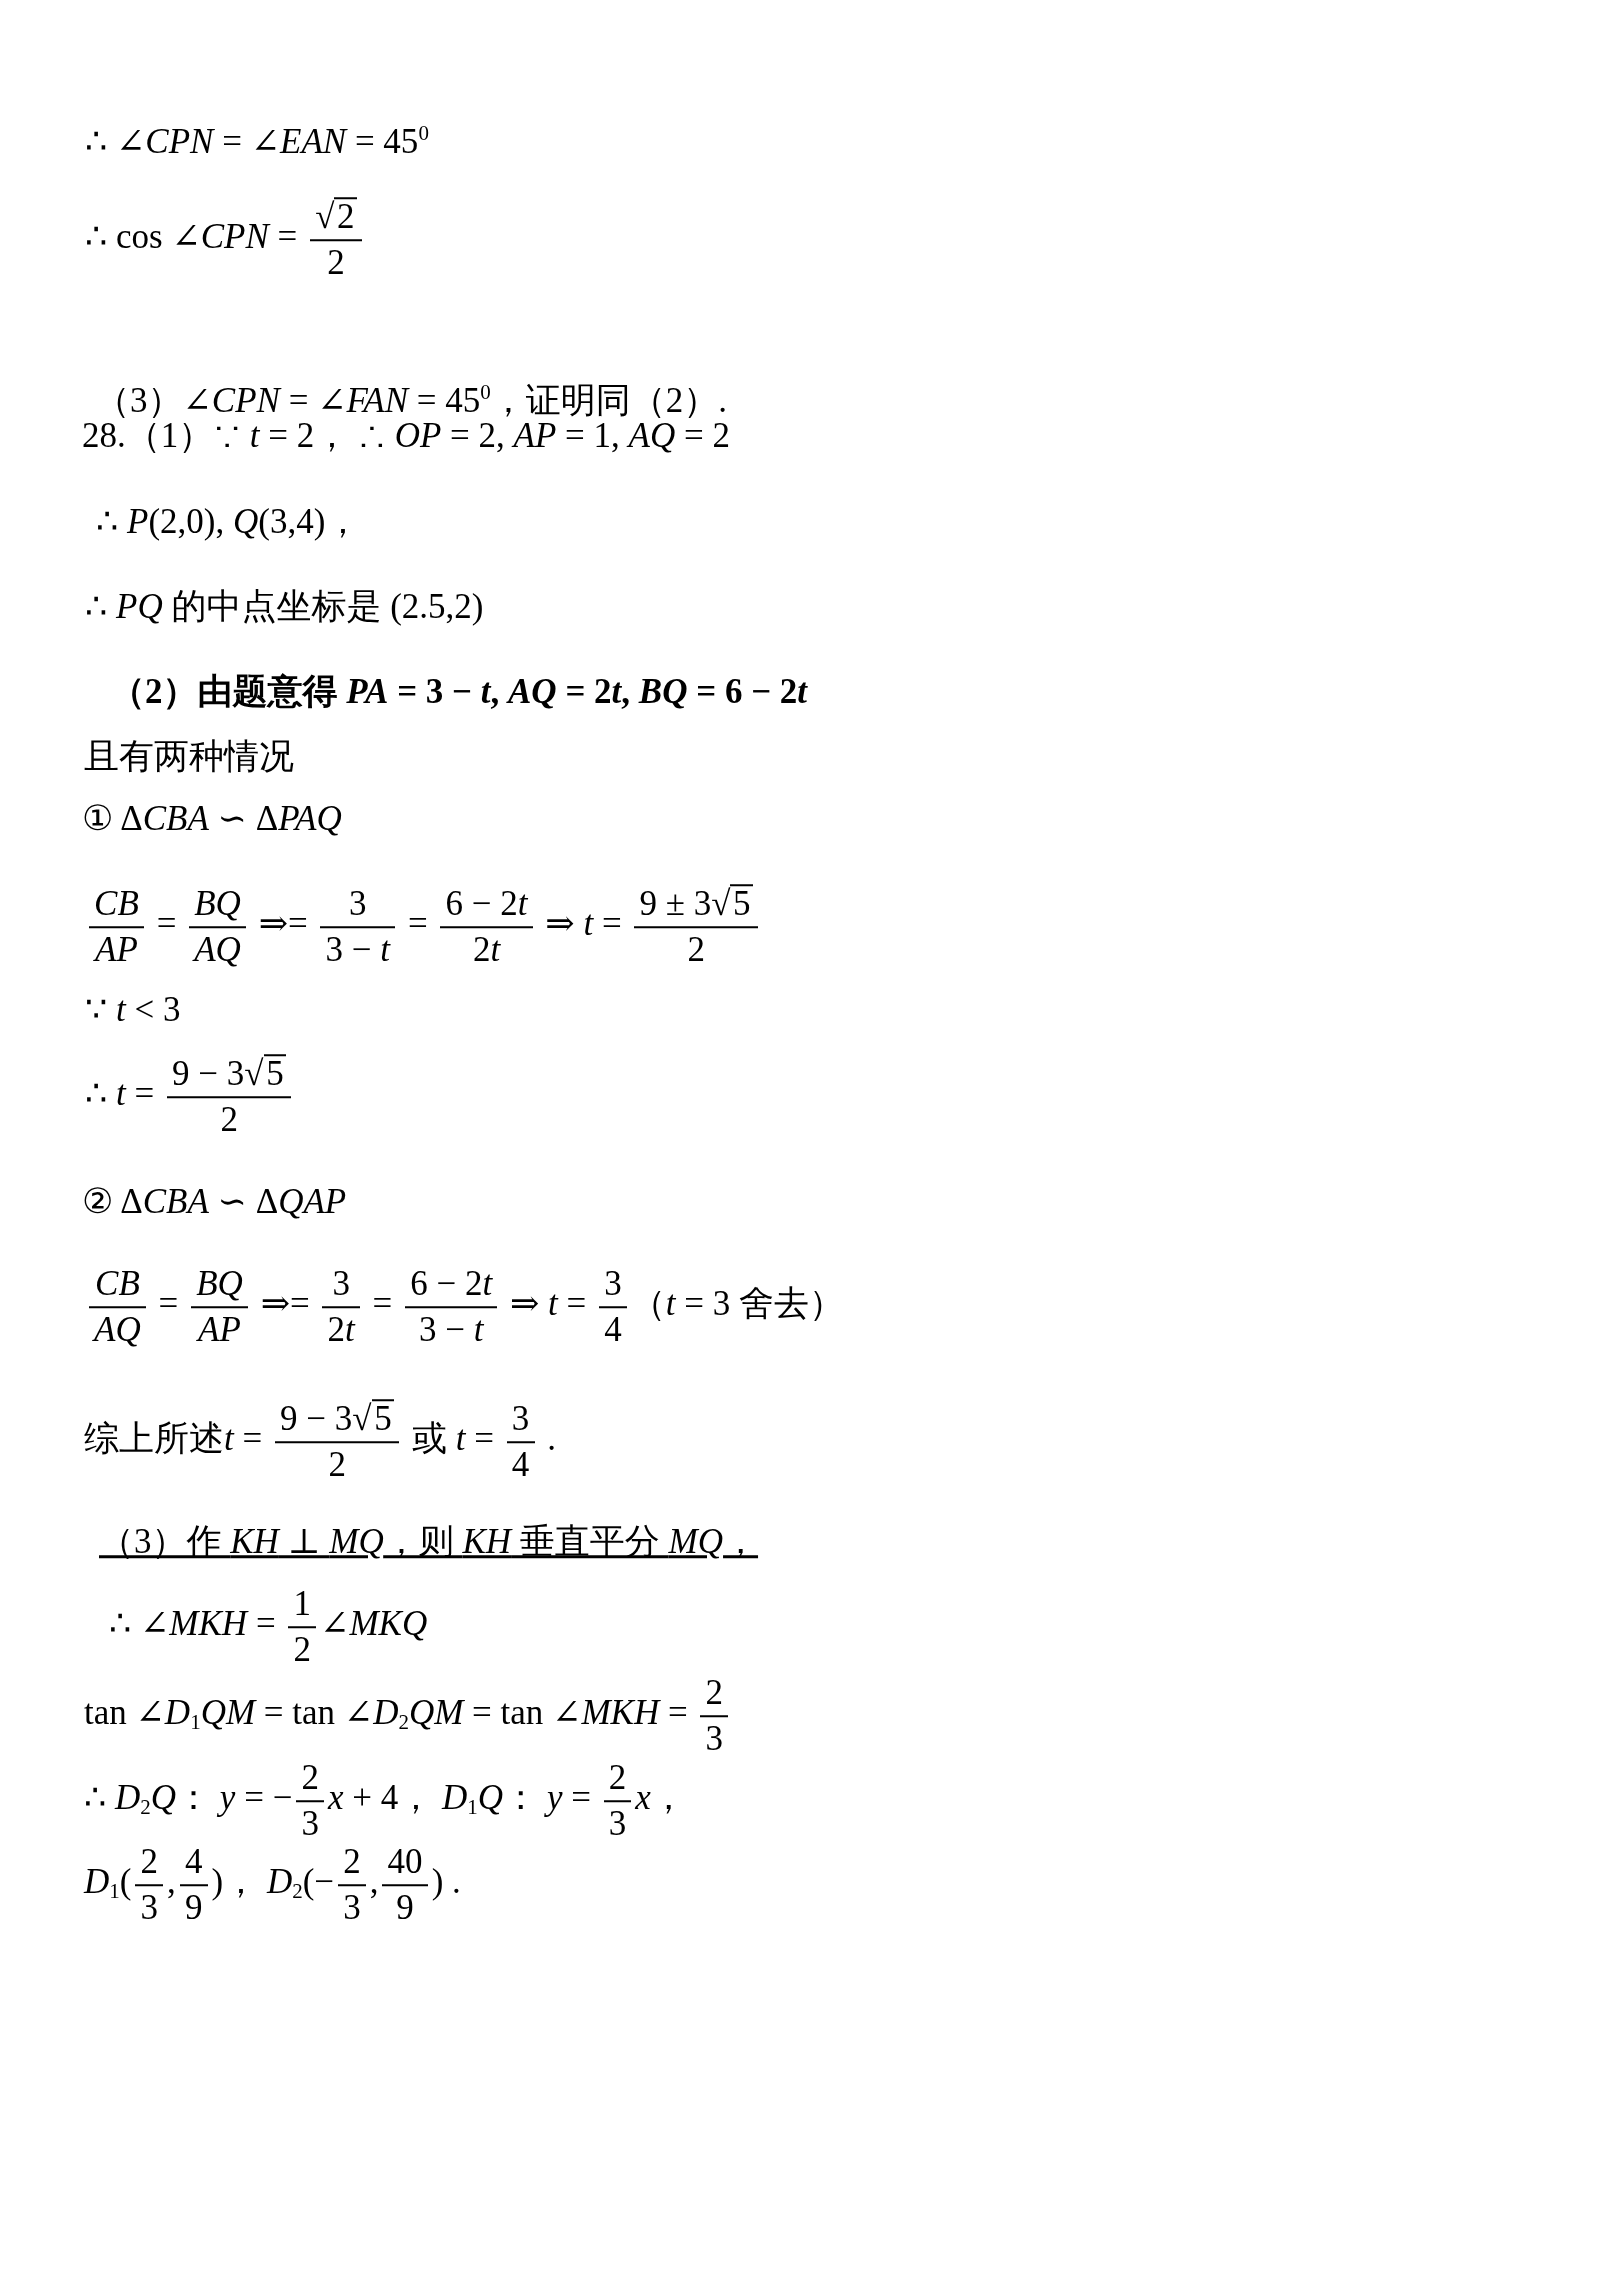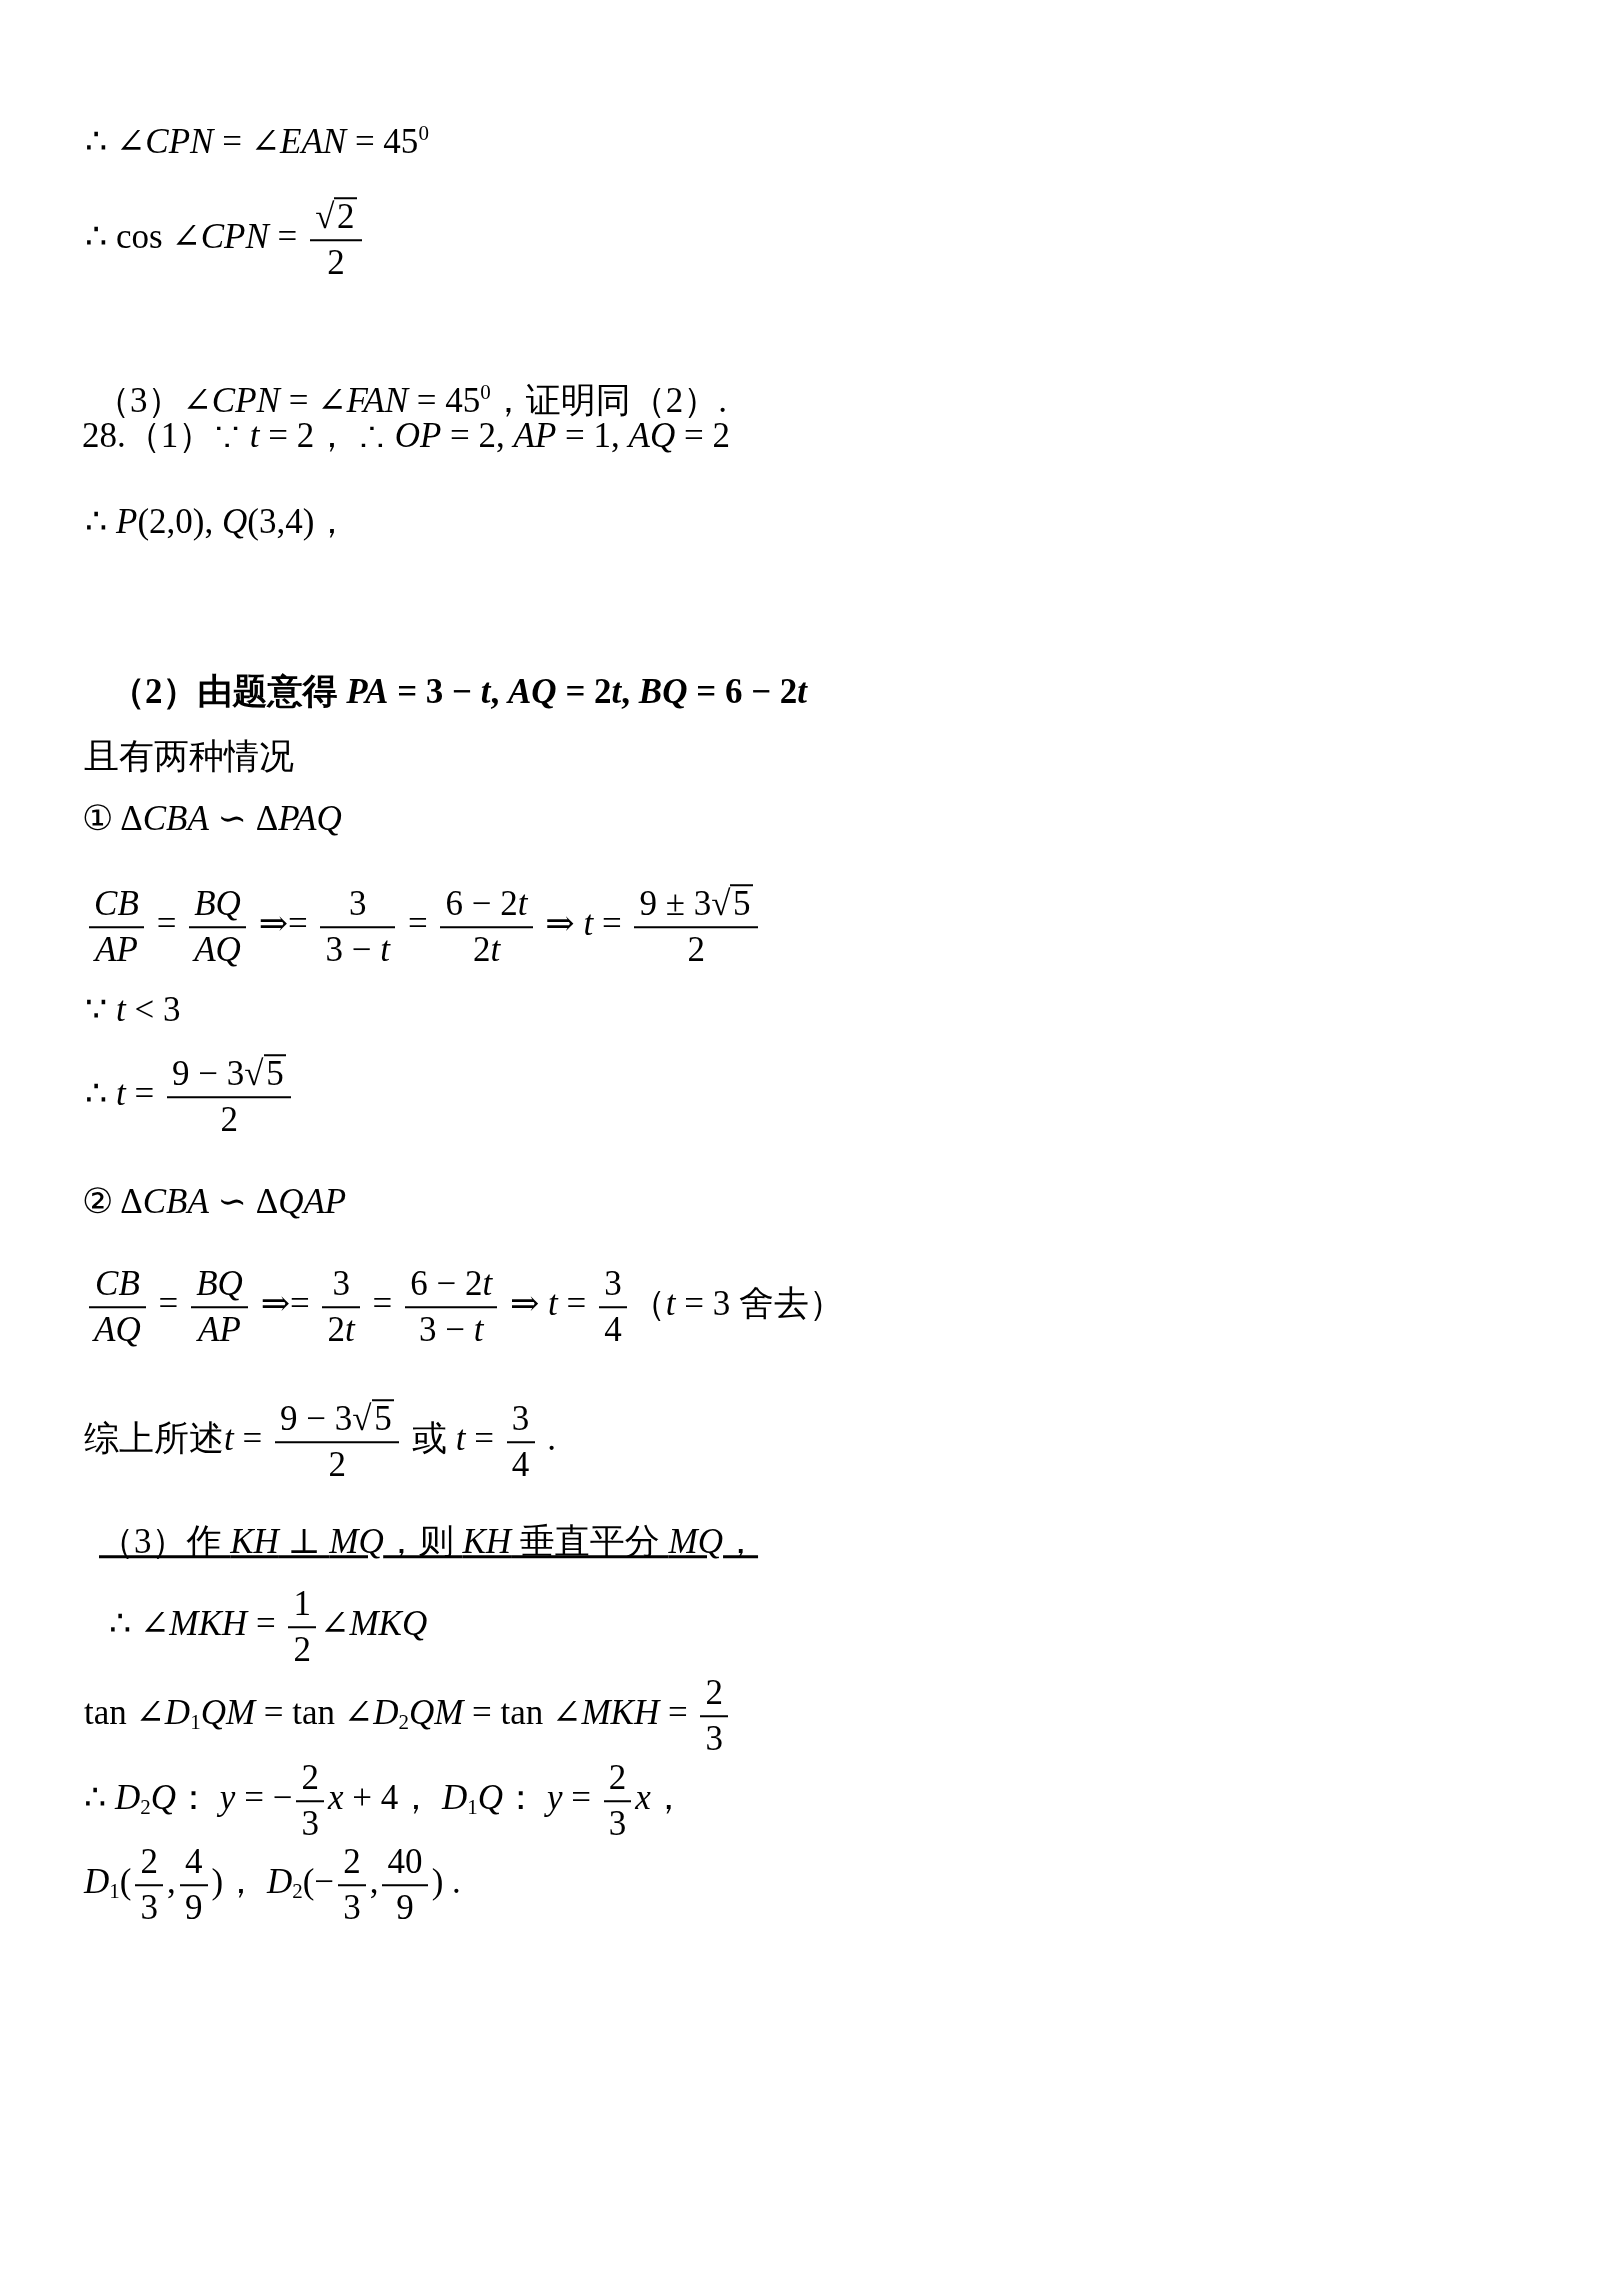--- a/index.html
+++ b/index.html
@@ -35,21 +35,22 @@
   .sqrt .rad{display:inline-block;border-top:2px solid #000;padding:0 2.6px;line-height:1.05;}
 </style>
 </head>
 <body>
 
 <div id="page" style="width: 1623px; height: 2170px; background: rgb(255, 255, 255); color: rgb(0, 0, 0); font-size: 35px;">
     <div class="line" style="left: 85px; top: 142px;"><span class="r">∴ ∠</span><span class="it">CPN</span><span class="r"> = ∠</span><span class="it">EAN</span><span class="r"> = 45</span><span class="sup">0</span></div>
     <div class="line" style="left: 85px; top: 240px;"><span class="r">∴ cos ∠</span><span class="it">CPN</span><span class="r"> = </span><span class="frac"><span class="num"><span class="sqrt"><span class="sign">√</span><span class="rad">2</span></span></span><span class="den"><span class="r">2</span></span></span></div>
     <div class="line" style="left: 95px; top: 358px; margin-top: 43px;"><span class="r">（3）∠</span><span class="it">CPN</span><span class="r"> = ∠</span><span class="it">FAN</span><span class="r"> = 45</span><span class="sup">0</span><span class="r">，证明同（2）.</span></div>
     <div class="line" style="left: 82px; top: 436px;"><span class="r">28.（1）∵ </span><span class="it">t</span><span class="r"> = 2， ∴ </span><span class="it">OP</span><span class="r"> = 2, </span><span class="it">AP</span><span class="r"> = 1, </span><span class="it">AQ</span><span class="r"> = 2</span></div>
-    <div class="line" style="left: 85px; top: 522px;"><span class="r">∴ </span><span class="it">P</span><span class="r">(2,0), </span><span class="it">Q</span><span class="r">(3,4)，</span></div>
+    <div class="line" style="left: 96px; top: 522px;"><span class="r">∴ </span><span class="it">P</span><span class="r">(2,0), </span><span class="it">Q</span><span class="r">(3,4)，</span></div>
+    <div class="line" style="left: 85px; top: 607px;"><span class="r">∴ </span><span class="it">PQ</span><span class="r"> 的中点坐标是 (2.5,2)</span></div>
     <div class="line" style="left: 110px; top: 692px; font-weight: bold;"><span class="r">（2）由题意得 </span><span class="it">PA</span><span class="r"> = 3 − </span><span class="it">t</span><span class="r">, </span><span class="it">AQ</span><span class="r"> = 2</span><span class="it">t</span><span class="r">, </span><span class="it">BQ</span><span class="r"> = 6 − 2</span><span class="it">t</span></div>
     <div class="line" style="left: 84px; top: 757px;"><span class="r">且有两种情况</span></div>
     <div class="line" style="left: 82px; top: 819px; text-align: center;"><span class="r">① Δ</span><span class="it">CBA</span><span class="r"> ∽ Δ</span><span class="it">PAQ</span></div>
     <div class="line" style="left: 85px; top: 927px;"><span class="frac"><span class="num"><span class="it">CB</span></span><span class="den"><span class="it">AP</span></span></span><span class="r"> = </span><span class="frac"><span class="num"><span class="it">BQ</span></span><span class="den"><span class="it">AQ</span></span></span><span class="r"> ⇒= </span><span class="frac"><span class="num"><span class="r">3</span></span><span class="den"><span class="r">3 − </span><span class="it">t</span></span></span><span class="r"> = </span><span class="frac"><span class="num"><span class="r">6 − 2</span><span class="it">t</span></span><span class="den"><span class="r">2</span><span class="it">t</span></span></span><span class="r"> ⇒ </span><span class="it">t</span><span class="r"> = </span><span class="frac"><span class="num"><span class="r">9 ± 3</span><span class="sqrt"><span class="sign">√</span><span class="rad">5</span></span></span><span class="den"><span class="r">2</span></span></span></div>
     <div class="line" style="left: 85px; top: 1010px;"><span class="r">∵ </span><span class="it">t</span><span class="r"> &lt; 3</span></div>
     <div class="line" style="left: 85px; top: 1097px;"><span class="r">∴ </span><span class="it">t</span><span class="r"> = </span><span class="frac"><span class="num"><span class="r">9 − 3</span><span class="sqrt"><span class="sign">√</span><span class="rad">5</span></span></span><span class="den"><span class="r">2</span></span></span></div>
     <div class="line" style="left: 82px; top: 1202px;"><span class="r">② Δ</span><span class="it">CBA</span><span class="r"> ∽ Δ</span><span class="it">QAP</span></div>
     <div class="line" style="left: 85px; top: 1307px;"><span class="frac"><span class="num"><span class="it">CB</span></span><span class="den"><span class="it">AQ</span></span></span><span class="r"> = </span><span class="frac"><span class="num"><span class="it">BQ</span></span><span class="den"><span class="it">AP</span></span></span><span class="r"> ⇒= </span><span class="frac"><span class="num"><span class="r">3</span></span><span class="den"><span class="r">2</span><span class="it">t</span></span></span><span class="r"> = </span><span class="frac"><span class="num"><span class="r">6 − 2</span><span class="it">t</span></span><span class="den"><span class="r">3 − </span><span class="it">t</span></span></span><span class="r"> ⇒ </span><span class="it">t</span><span class="r"> = </span><span class="frac"><span class="num"><span class="r">3</span></span><span class="den"><span class="r">4</span></span></span><span class="r">（</span><span class="it">t</span><span class="r"> = 3 舍去）</span></div>
     <div class="line" style="left: 84px; top: 1442px;"><span class="r">综上所述</span><span class="it">t</span><span class="r"> = </span><span class="frac"><span class="num"><span class="r">9 − 3</span><span class="sqrt"><span class="sign">√</span><span class="rad">5</span></span></span><span class="den"><span class="r">2</span></span></span><span class="r"> 或 </span><span class="it">t</span><span class="r"> = </span><span class="frac"><span class="num"><span class="r">3</span></span><span class="den"><span class="r">4</span></span></span><span class="r"> .</span></div>
     <div class="line" style="left: 99px; top: 1542px; text-decoration: underline;"><span class="r">（3）作 </span><span class="it">KH</span><span class="r"> ⊥ </span><span class="it">MQ</span><span class="r">，则 </span><span class="it">KH</span><span class="r"> 垂直平分 </span><span class="it">MQ</span><span class="r">，</span></div>

